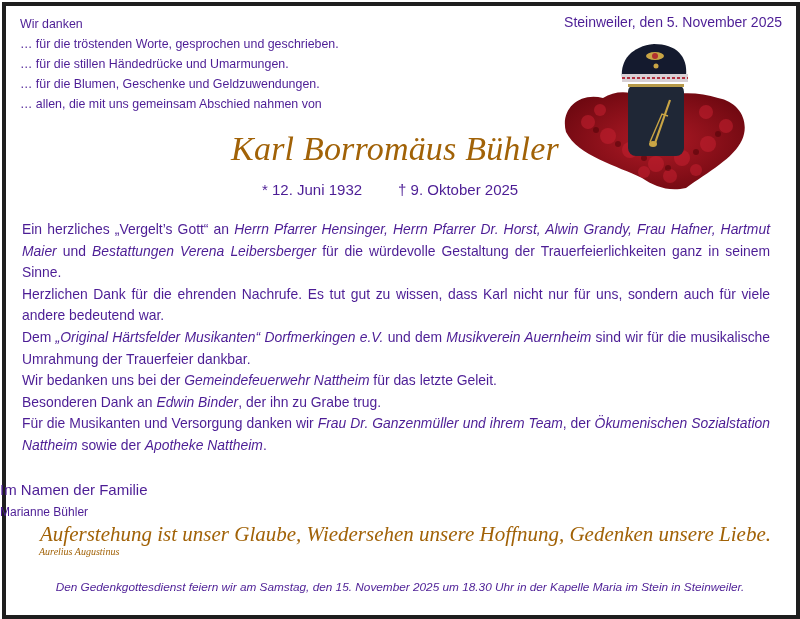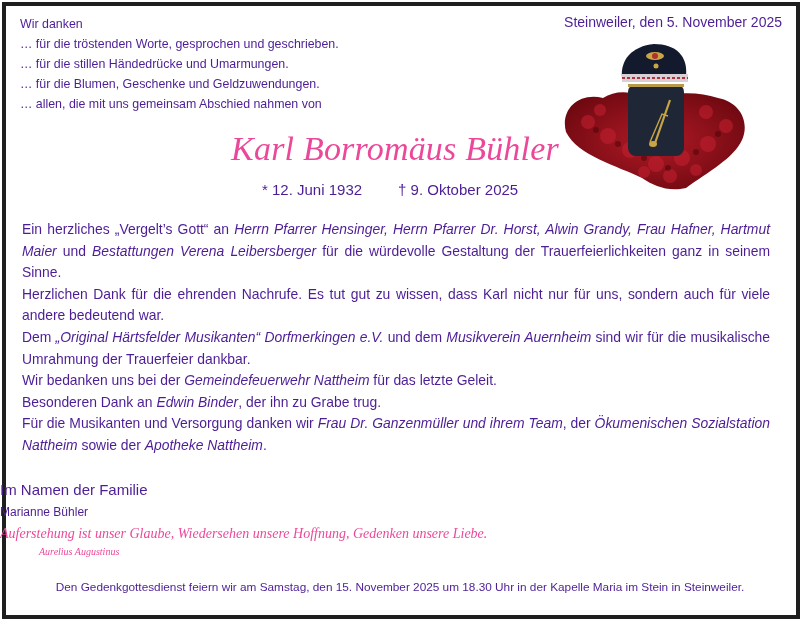--- a/index.html
+++ b/index.html
@@ -2,38 +2,38 @@
 <html><head>
 <meta charset="utf-8">
 <style>
   html, body { margin:0; padding:0; background:#ffffff; }
   body { width:800px; height:619px; position:relative; overflow:hidden; }
   .frame {
     position:absolute; left:2px; top:2px; width:790px; height:609px;
     border:4px solid #1e1e1e; border-right-width:5px; border-bottom-width:5px; background:#fff;
   }
   .sans { font-family:"Liberation Sans", "DejaVu Sans", sans-serif; color:#4c1d95; }
-  .serif { font-family:"Liberation Serif", "DejaVu Serif", serif; color:#ec4899; }
+  .serif { font-family:"Liberation Serif", "DejaVu Serif", serif; color:#a16207; }
   .thanks-intro { position:absolute; left:20px; top:14px; font-size:12.4px; line-height:20px; }
   .thanks-intro div { white-space:nowrap; }
   .place-date { position:absolute; right:18px; top:14px; font-size:14px; white-space:nowrap; }
   .photo { position:absolute; left:558px; top:40px; width:190px; height:152px; }
   .name { position:absolute; left:0; width:800px; top:130px; text-align:center; font-size:34px; font-style:italic; letter-spacing:0.2px; }
   .name span { display:inline-block; margin-left:-10px; }
   .dates { position:absolute; left:262px; top:181px; font-size:15px; white-space:nowrap; }
   .dates .death { margin-left:36px; }
   .body-text { position:absolute; left:22px; top:219px; width:748px; font-size:13.9px; line-height:21.6px; text-align:justify; }
   .body-text p { margin:0; }
   .body-text i { font-style:italic; }
   .closing { position:absolute; left:0; top:478px; width:800px; text-align:left; }
   .closing .fam { font-size:15px; line-height:24px; }
   .closing .signer { font-size:12px; font-weight:normal; line-height:20px; }
-  .closing .quote { font-size:14px; font-style:italic; line-height:24px; }
+  .closing .quote { font-size:21px; font-style:italic; line-height:24px;padding-left:40px; }
   .closing .author { font-size:10px; font-style:italic; line-height:12px;padding-left:39px; }
-  .service { position:absolute; left:0; width:800px; top:580px; text-align:center; font-size:11.8px; white-space:nowrap; }
+  .service { position:absolute; left:0; width:800px; top:580px; text-align:center; font-size:11.8px; white-space:nowrap;font-style:italic; }
 </style>
 </head>
 <body>
 
 <div class="frame"></div>
 
 <div class="thanks-intro sans">
   <div>Wir danken</div>
   <div>… für die tröstenden Worte, gesprochen und geschrieben.</div>
   <div>… für die stillen Händedrücke und Umarmungen.</div>

